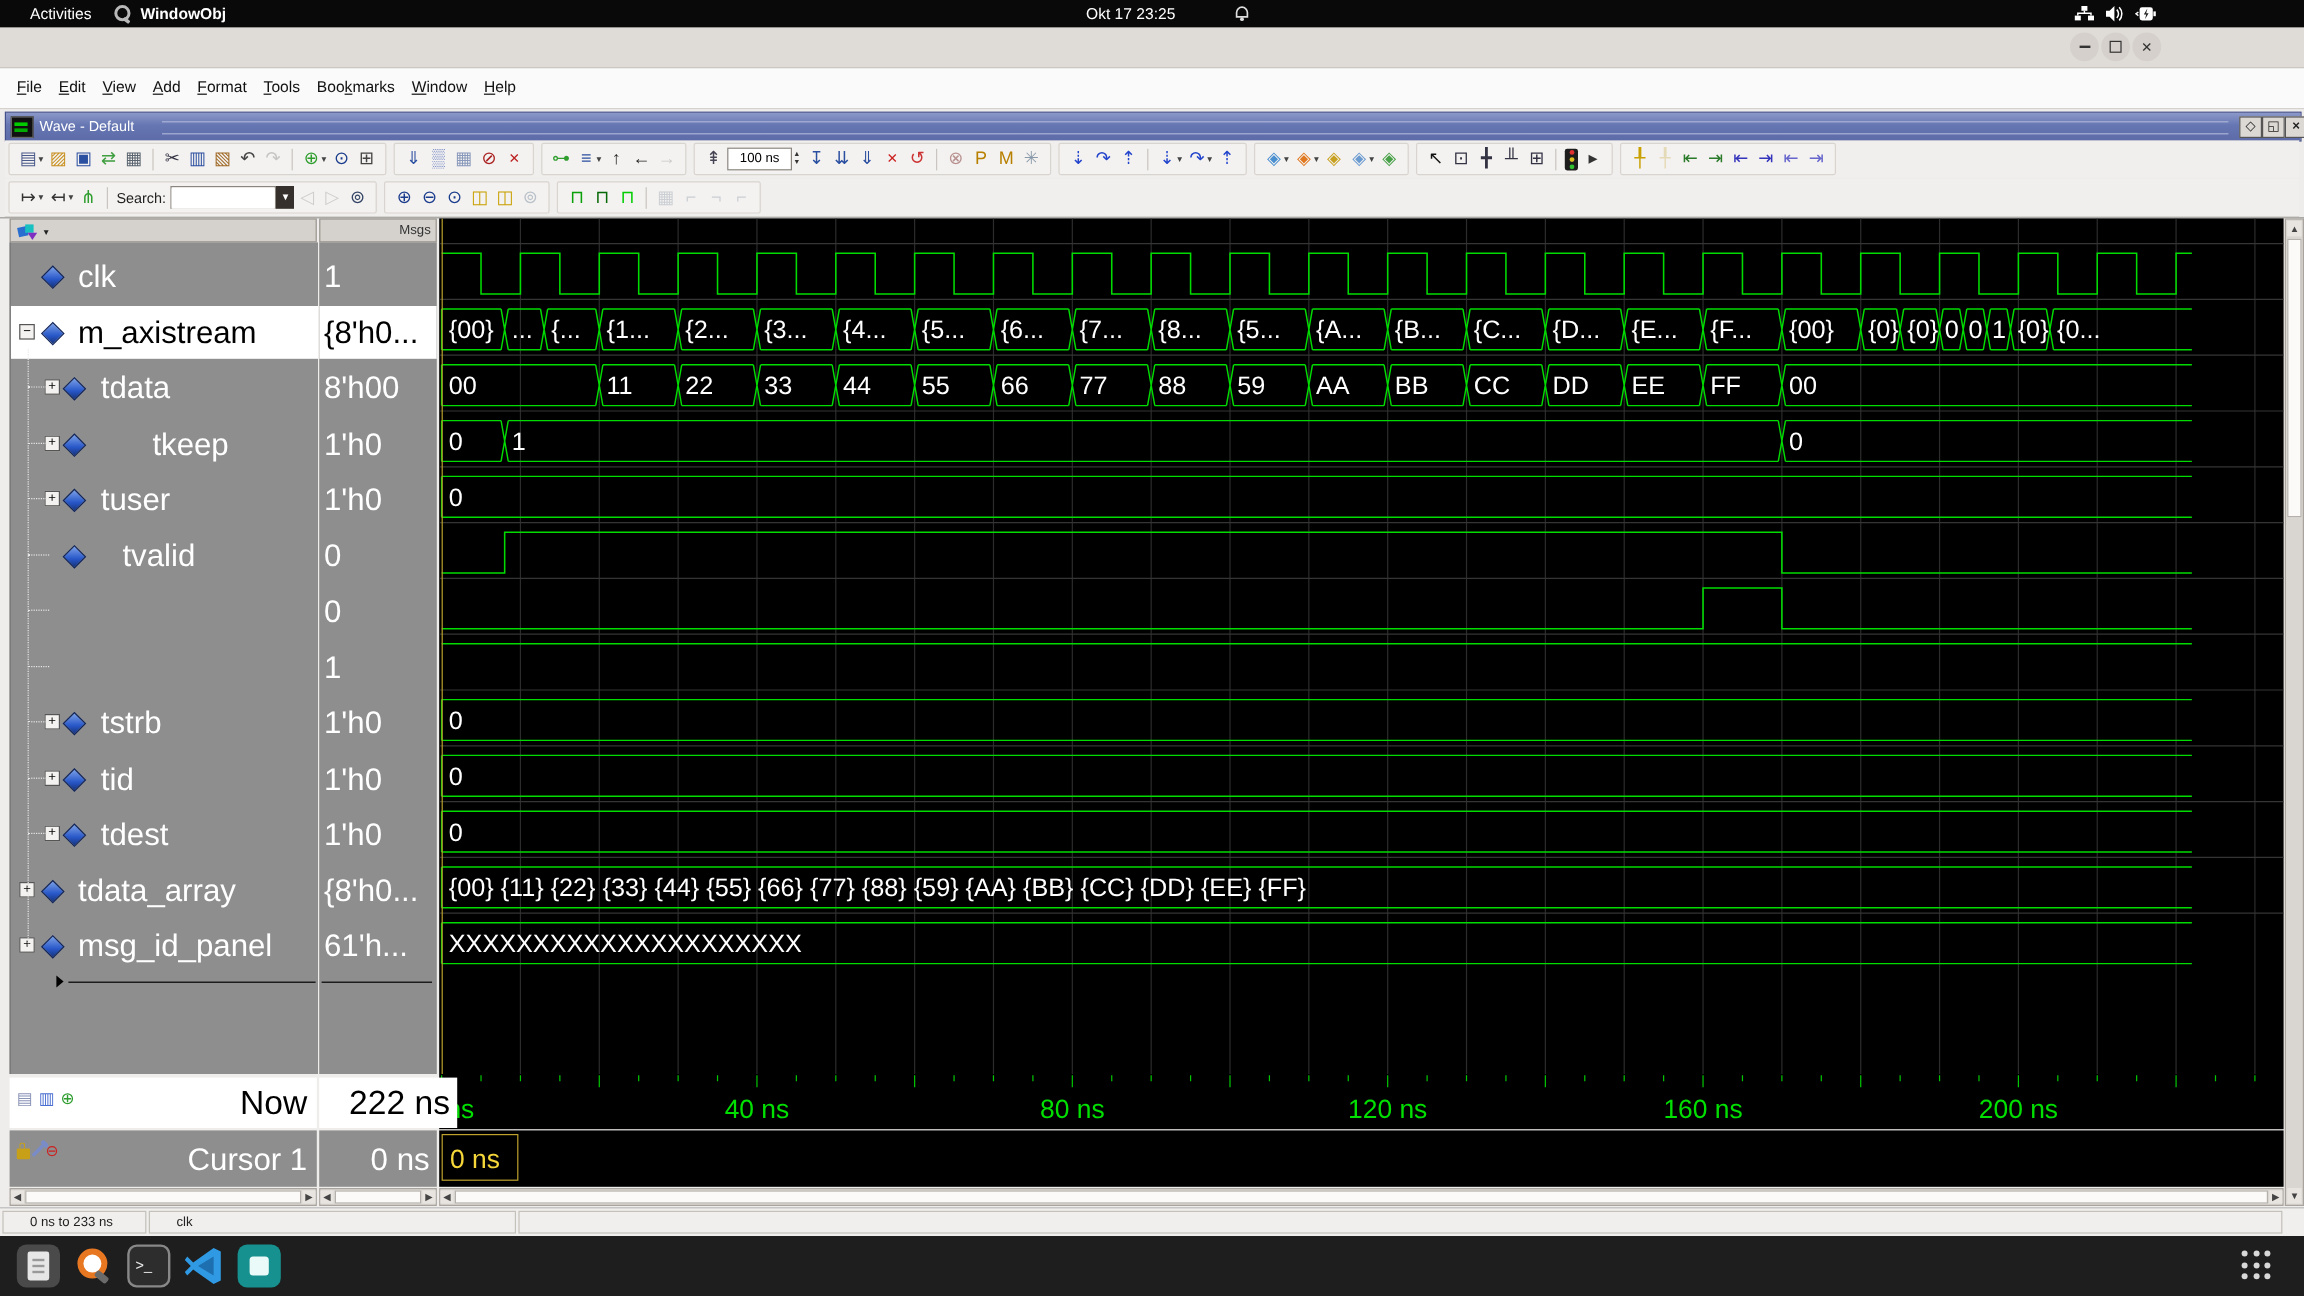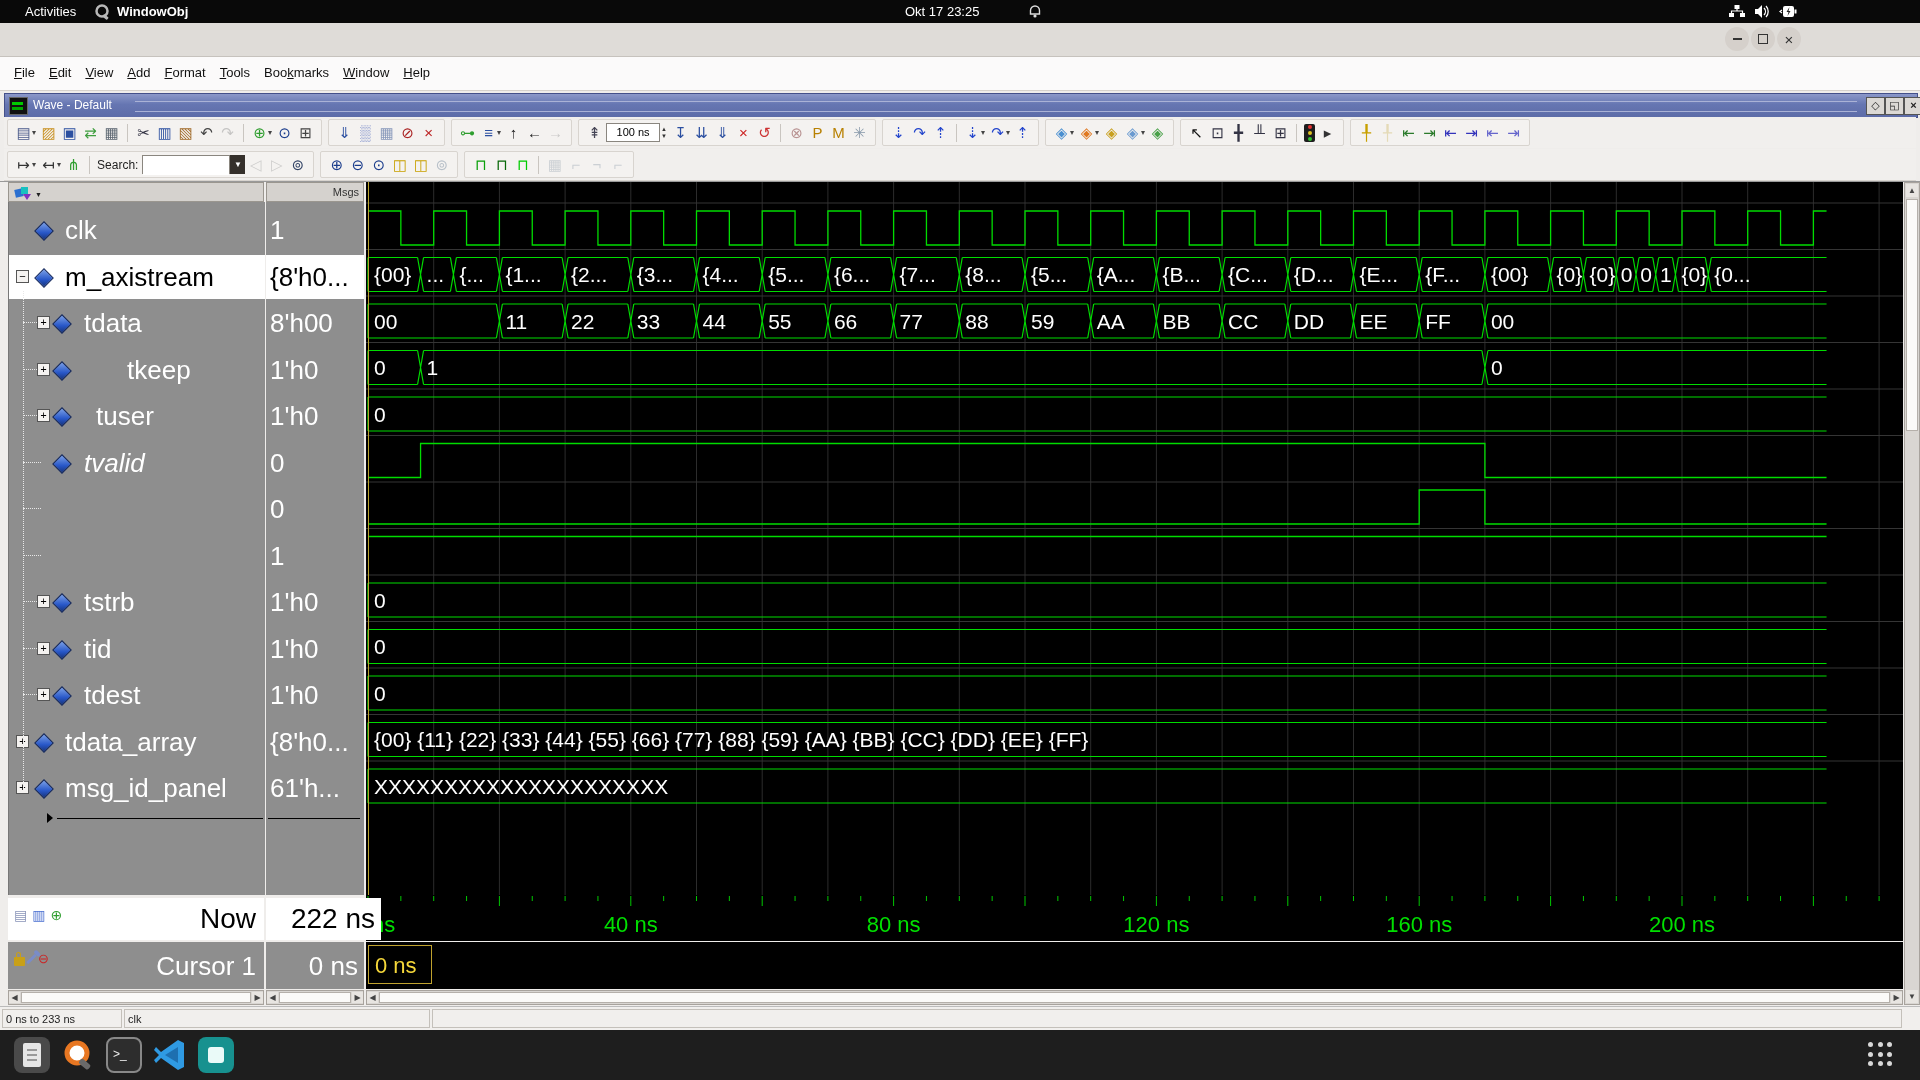--- a/index.html
+++ b/index.html
@@ -94,21 +94,21 @@
   .hsb .thumb{position:absolute;left:12px;right:12px;top:1px;bottom:1px;background:#fbfaf8;border:1px solid #b5b0aa;}
   .hsb .ar{position:absolute;top:1px;width:11px;bottom:1px;font-size:8px;line-height:11px;text-align:center;color:#444;background:#e8e5e1;}
   .hsb .al{left:0;} .hsb .arr{right:0;}
   #hsb-names{left:8px;width:256px;} #hsb-values{left:266px;width:98px;} #hsb-wave{left:366px;width:1537px;}
   #vsb{position:absolute;left:1904px;top:0;width:16px;height:823px;background:#d9d6d2;border:1px solid #a8a39d;box-sizing:border-box;}
   #vsb .ar{position:absolute;left:1px;right:1px;height:13px;font-size:8px;text-align:center;line-height:13px;color:#444;background:#e8e5e1;}
   #vsb .au{top:1px;} #vsb .ad{bottom:1px;}
   #vsb .thumb{position:absolute;left:1px;right:1px;top:16px;height:230px;background:#fbfaf8;border:1px solid #b5b0aa;}
   
   #statusbar{position:absolute;left:0;top:824px;width:1920px;height:25px;background:#f1efed;border-top:1px solid #bbb;font-size:11px;color:#222;}
-  .sbcell{position:absolute;top:2px;height:19px;line-height:19px;border:1px solid #c4c0ba;box-sizing:border-box;padding-left:3px;background:#f1efed;}
+  .sbcell{position:absolute;top:2px;height:19px;line-height:19px;border:1px solid #c4c0ba;box-sizing:border-box;padding-left:22px;background:#f1efed;}
   #sb-range{left:2px;width:120px;}
   #sb-ctx{left:124px;width:306px;}
   #sb-rest{left:432px;width:1470px;}
   
   #taskbar{position:absolute;left:0;top:1030px;width:1920px;height:50px;background:#1e1e1e;}
   .dockicon{position:absolute;top:7px;width:36px;height:36px;border-radius:8px;}
   #di-files{left:14px;background:#4a4a4a;}
   #di-files i{position:absolute;left:9px;top:6px;width:18px;height:24px;background:#e6e6e6;border-radius:2px;}
   #di-files b{position:absolute;left:13px;top:12px;width:10px;height:2px;background:#999;box-shadow:0 5px 0 #999,0 10px 0 #999;}
   #di-terminal{left:106px;background:#2d2d2d;border:2px solid #888;box-sizing:border-box;color:#eee;font-size:12px;}
@@ -327,25 +327,25 @@
           <span class="slabel" style="left: 75px;">tdata</span>
         </div>
         <div class="srow" style="top: 145.5px;">
           <span class="expander" style="left: 28px;">+</span>
           <span class="diamond" style="left: 46px;"></span>
           <span class="slabel" style="left: 75px; margin-left: 43px;">tkeep</span>
         </div>
         <div class="srow" style="top: 192px;">
           <span class="expander" style="left: 28px;">+</span>
           <span class="diamond" style="left: 46px;"></span>
-          <span class="slabel" style="left: 87px;">tuser</span>
+          <span class="slabel" style="left: 75px;">tuser</span>
         </div>
         <div class="srow" style="top: 238.5px;">
           <span class="diamond" style="left: 46px;"></span>
-          <span class="slabel" style="left: 75px; font-style: italic;">tvalid</span>
+          <span class="slabel" style="left: 93px;">tvalid</span>
         </div>
         <div class="srow" style="top: 378px;">
           <span class="expander" style="left: 28px;">+</span>
           <span class="diamond" style="left: 46px;"></span>
           <span class="slabel" style="left: 75px;">tstrb</span>
         </div>
         <div class="srow" style="top: 424.5px;">
           <span class="expander" style="left: 28px;">+</span>
           <span class="diamond" style="left: 46px;"></span>
           <span class="slabel" style="left: 75px;">tid</span>

